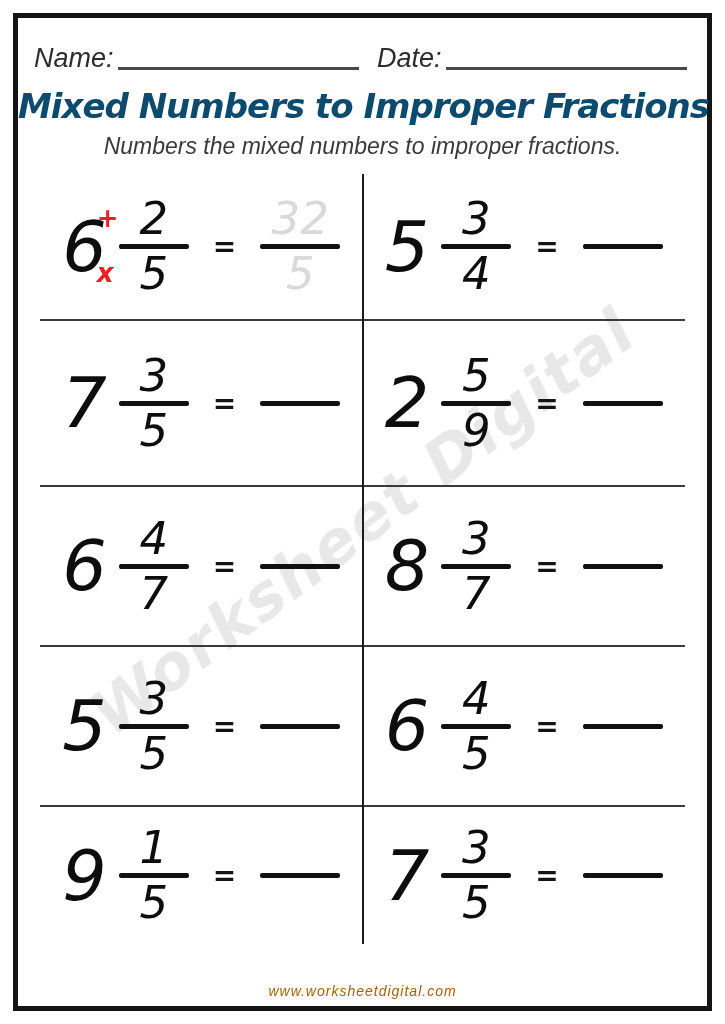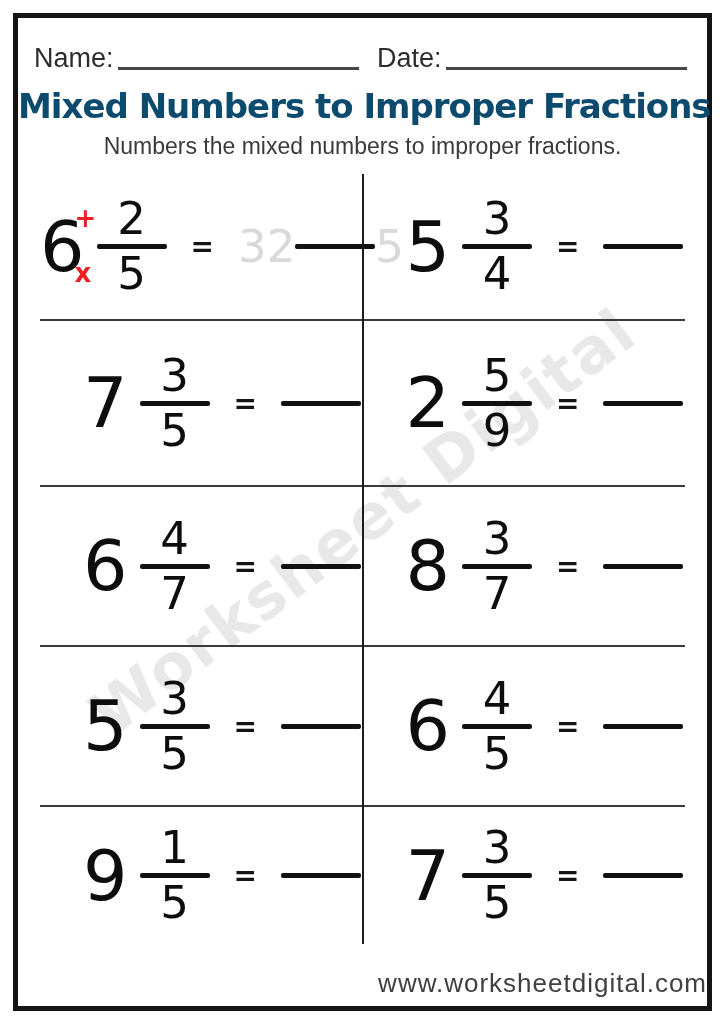--- a/index.html
+++ b/index.html
@@ -9,20 +9,21 @@
     background:#ffffff;
     font-family:"Liberation Sans", sans-serif;
     overflow:hidden;
     color:#111;
   }
   .sheet {
     position:absolute;
     inset:13px;
     border:5px solid var(--border-black,#141414);
     background:#fff;
+    font-style:italic;
   }
   
   .header-row {
     display:flex;
     align-items:flex-end;
     padding:22px 16px 0 16px;
     font-size:27px;
     color:#2d2d2d;
   }
   .write-line {
@@ -136,21 +137,21 @@
   .op-plus { top:8px; }
   .op-mult { bottom:10px; }
   .eq {
     font-size:28px;
     font-weight:bold;
     margin:0 24px;
     color:#141414;
   }
   .ans {
     display:inline-flex;
-    flex-direction:row;
+    flex-direction:column;
     align-items:center;
     min-width:80px;
   }
   .ans-num,.ans-den {
     font-size:45px;
     line-height:44px;
     height:44px;
     color:var(--answer-gray,#d9d9d9);
   }
   .ans-bar {
@@ -158,24 +159,24 @@
     height:5px;
     background:#111;
     border-radius:2px;
     margin:3px 0;
   }
   
   .footer {
     position:absolute;
     left:0; right:0;
     bottom:7px;
-    text-align:right;
-    font-size:26px;
+    text-align:center;
+    font-size:14px;
     letter-spacing:1px;
-    color:#404040;
+    color:#a16207;
     z-index:1;
   }
 </style>
 </head>
 <body>
 
 <div class="sheet">
 
   <div class="header-row">
     <span>Name:</span>

